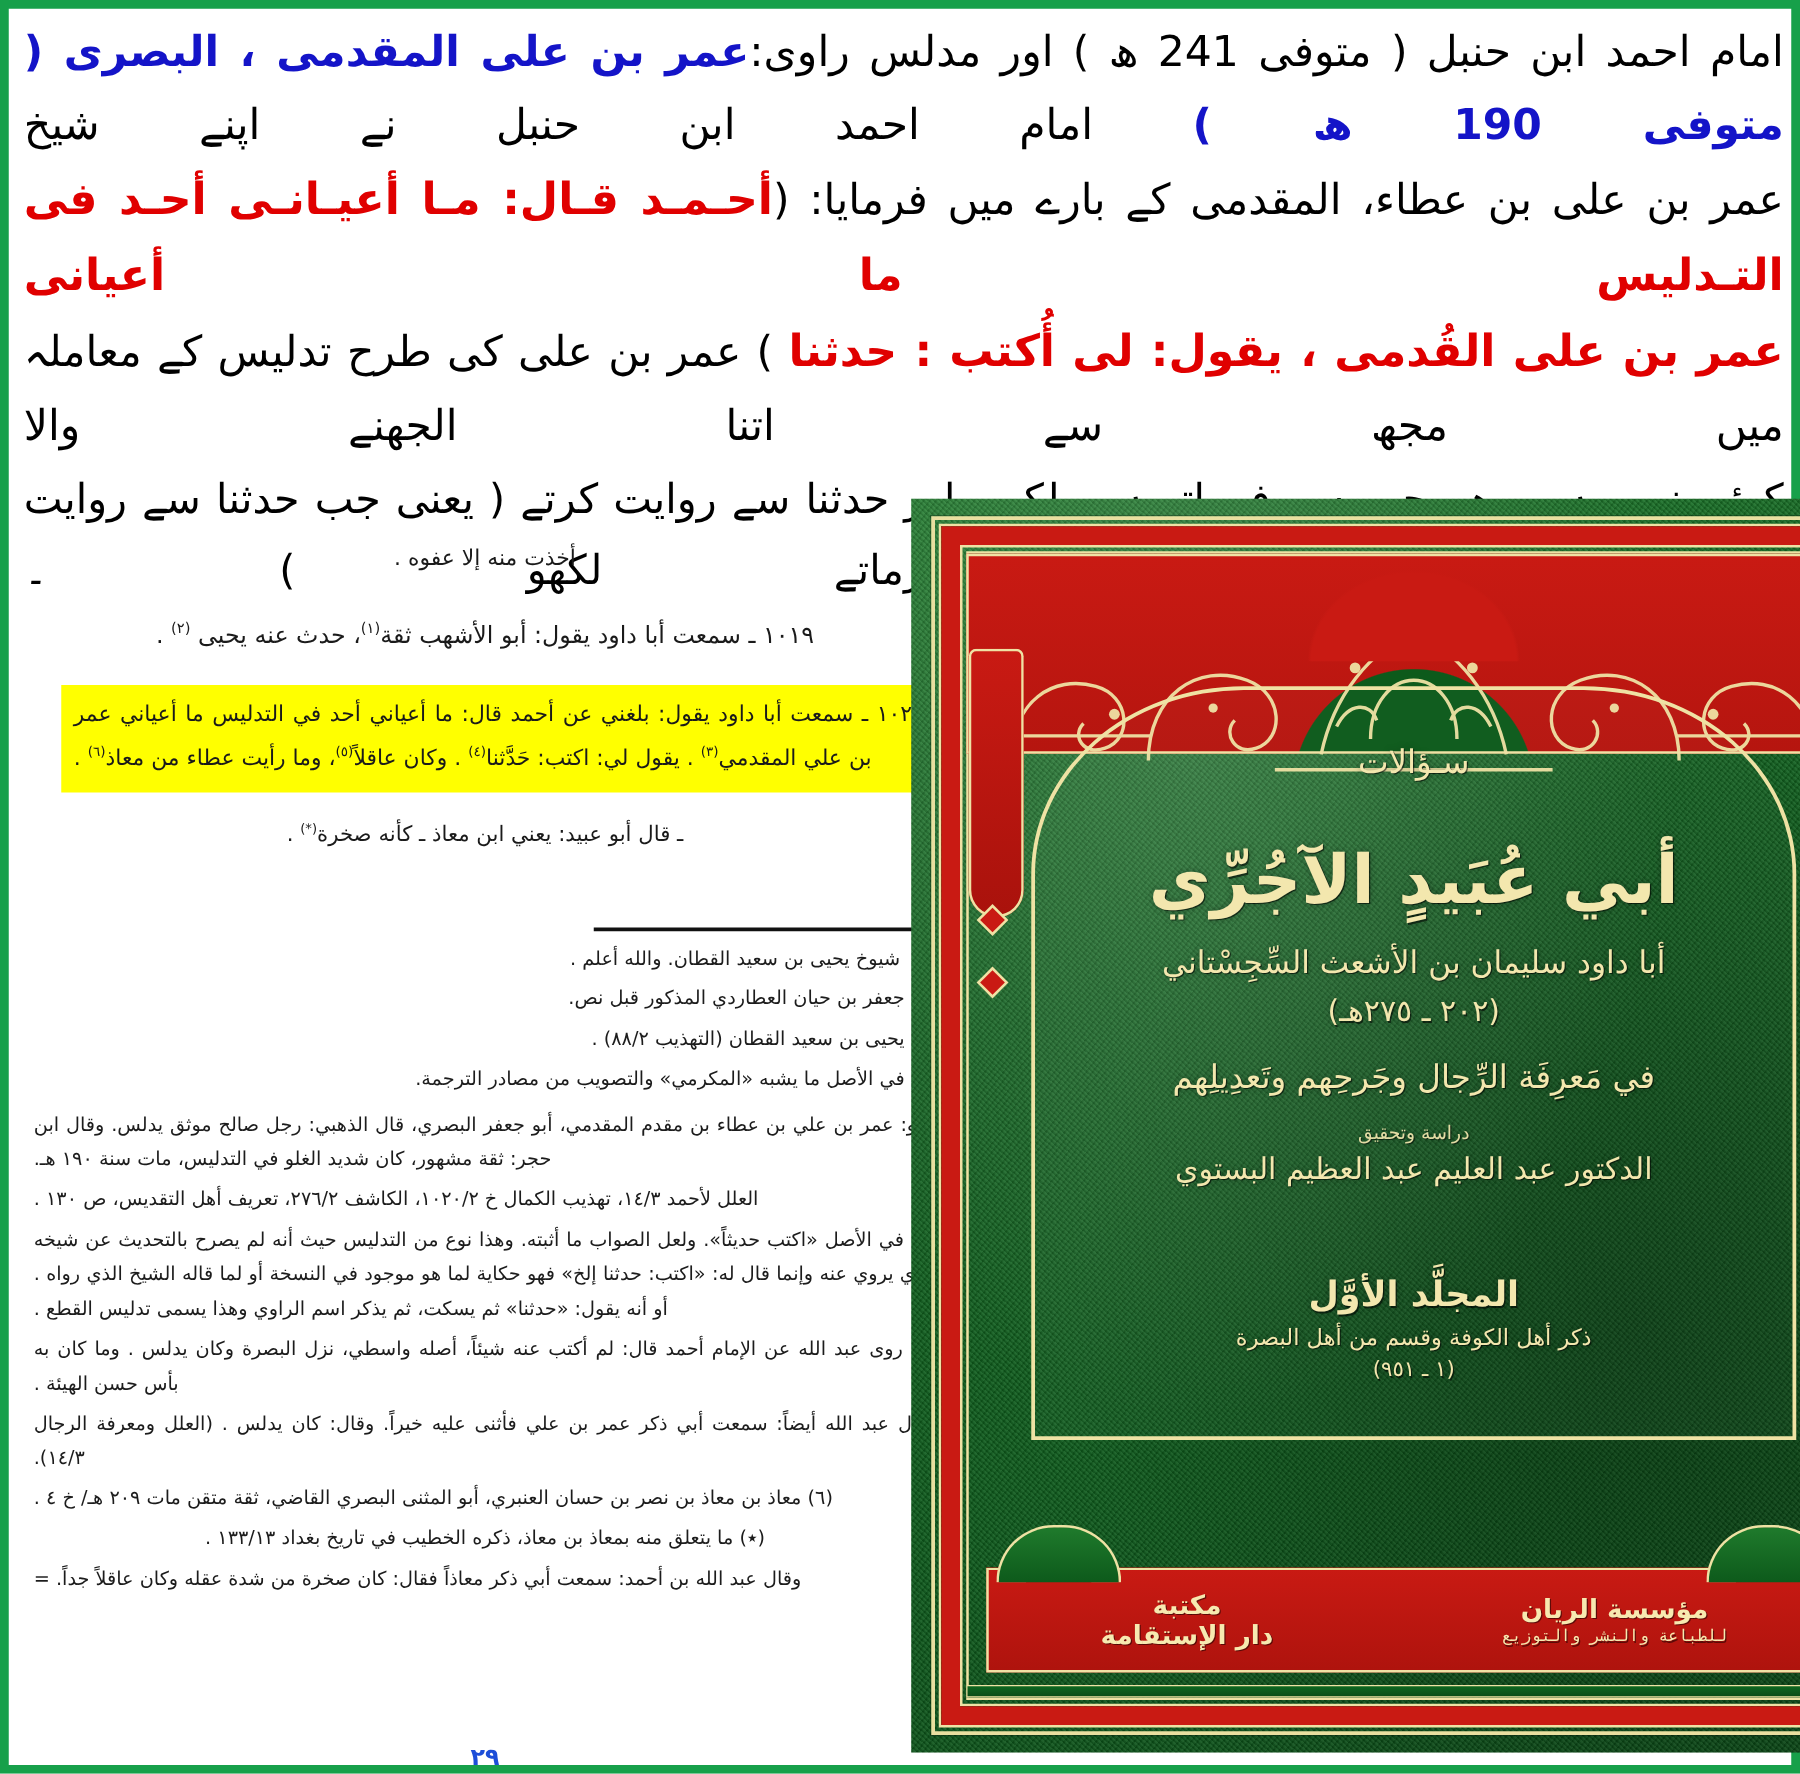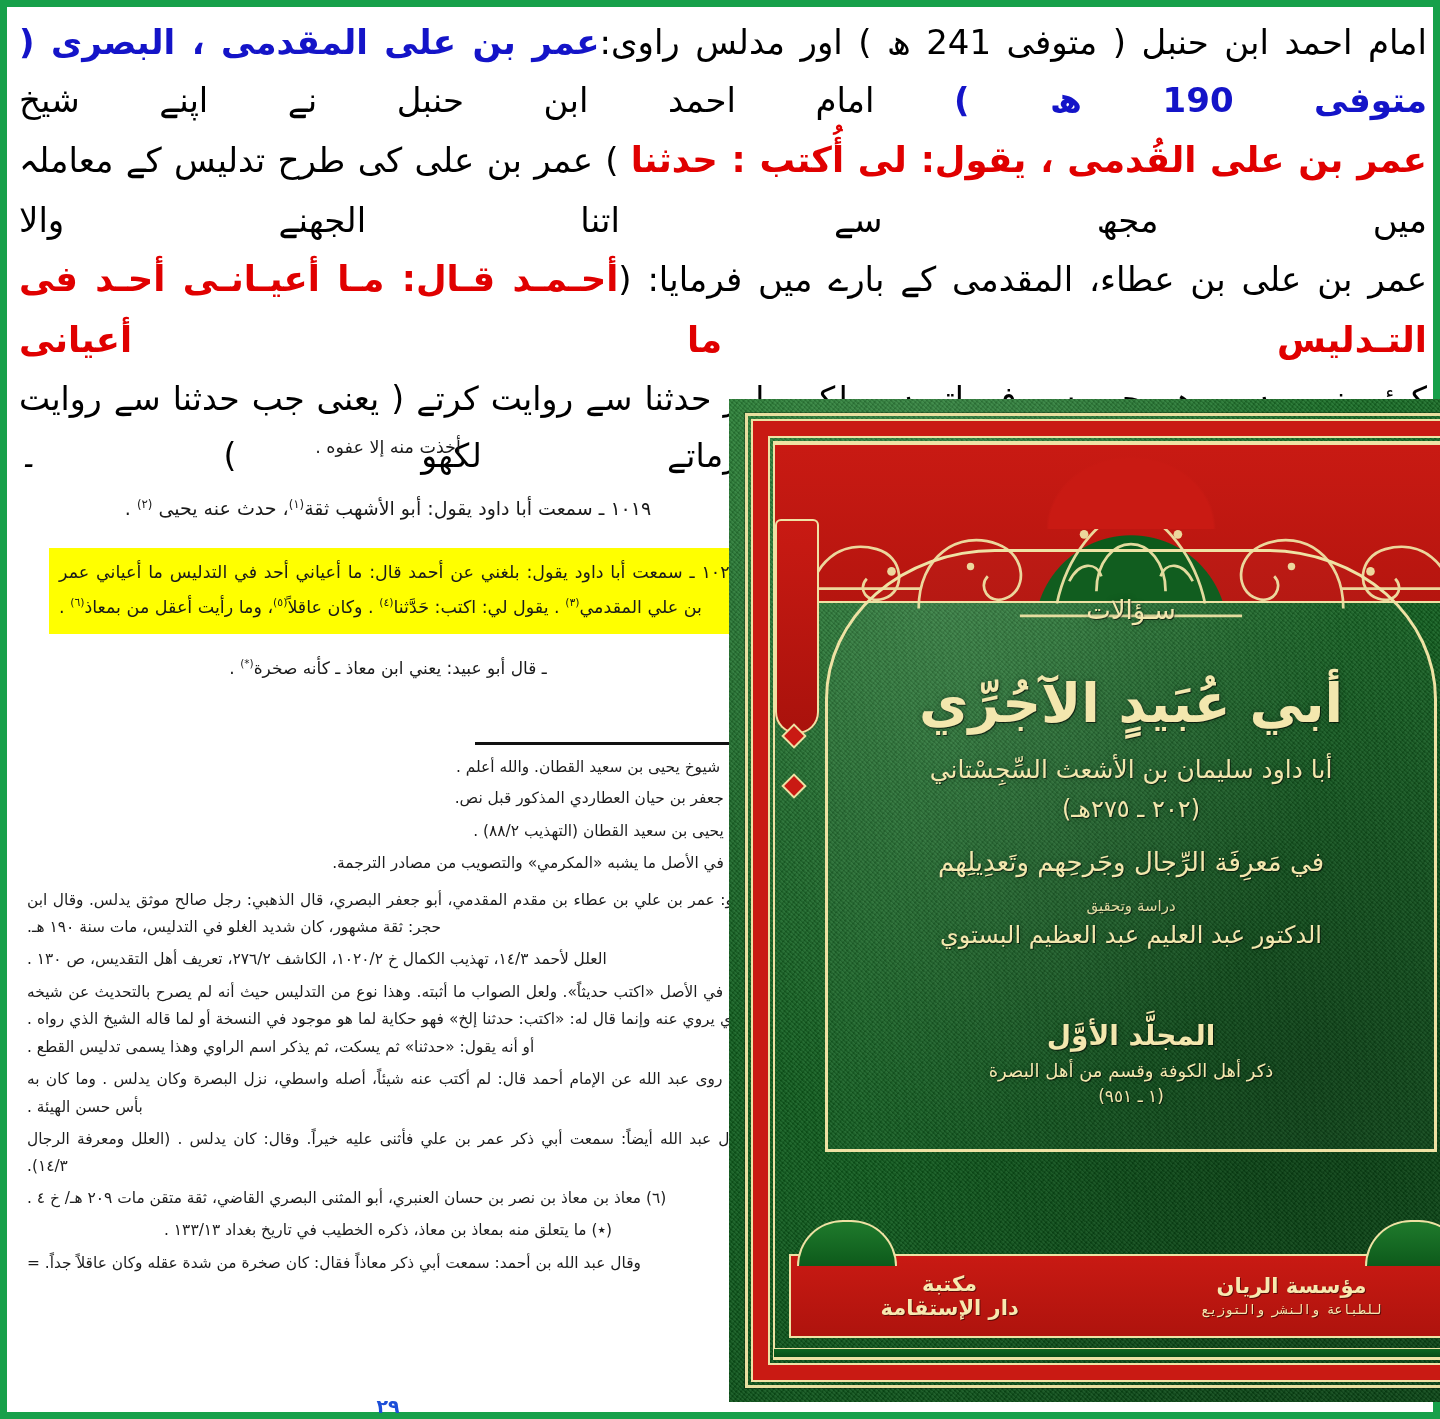--- a/index.html
+++ b/index.html
@@ -318,45 +318,45 @@
 <body>
 
 <div class="page">
 
   <div class="urdu-block">
 
     <div class="urdu-line l1">
       <span class="ur-black">امام احمد ابن حنبل ( متوفی 241 ھ ) اور مدلس راوی:</span><span class="ur-blue">عمر بن علی المقدمی ، البصری ( متوفی 190 ھ )</span><span class="ur-black"> امام احمد ابن حنبل نے اپنے شیخ</span>
     </div>
 
+    <div class="urdu-line l2">
+      <span class="ur-black">عمر بن علی بن عطاء، المقدمی کے بارے میں فرمایا: (</span><span class="ar-red">أحـمـد قـال: مـا أعيـانـى أحـد فى التـدليس ما أعيانى</span>
+    </div>
+
     <div class="urdu-line l3">
       <span class="ar-red">عمر بن على القُدمى ، يقول: لى أُكتب : حدثنا</span><span class="ur-black"> ) عمر بن علی کی طرح تدلیس کے معاملہ میں مجھ سے اتنا الجھنے والا</span>
     </div>
 
-    <div class="urdu-line l2">
-      <span class="ur-black">عمر بن علی بن عطاء، المقدمی کے بارے میں فرمایا: (</span><span class="ar-red">أحـمـد قـال: مـا أعيـانـى أحـد فى التـدليس ما أعيانى</span>
-    </div>
-
     <div class="urdu-line l4">کوئی نہیں ہے، وہ مجھے سے فرماتے ہیں لکھو، اور حدثنا سے روایت کرتے ( یعنی جب حدثنا سے روایت کرتے ، تب فرماتے لکھو ) ۔</div>
   </div>
 
   <div class="lower">
 
     <div class="scan-col">
 
       <div class="scan-main">
 
         <div class="line-afw">أخذت منه إلا عفوه .</div>
 
         <div class="hadith-1019">
           <span>١٠١٩</span><span> ـ سمعت أبا داود يقول: أبو الأشهب ثقة</span><sup class="fn">(١)</sup><span>، حدث عنه يحيى </span><sup class="fn">(٢)</sup><span> .</span>
         </div>
 
         <div class="highlight-box">
-          <span>١٠٢٠</span><span> ـ سمعت أبا داود يقول: بلغني عن أحمد قال: ما أعياني أحد في التدليس ما أعياني عمر بن علي المقدمي</span><sup class="fn">(٣)</sup><span> . يقول لي: اكتب: حَدَّثنا</span><sup class="fn">(٤)</sup><span> . وكان عاقلاً</span><sup class="fn">(٥)</sup><span>، وما رأيت أعقل من بمعاذ</span><sup class="fn">(٦)</sup><span> .</span>
+          <span>١٠٢٠</span><span> ـ سمعت أبا داود يقول: بلغني عن أحمد قال: ما أعياني أحد في التدليس ما أعياني عمر بن علي المقدمي</span><sup class="fn">(٣)</sup><span> . يقول لي: اكتب: حَدَّثنا</span><sup class="fn">(٤)</sup><span> . وكان عاقلاً</span><sup class="fn">(٥)</sup><span>، وما رأيت عطاء من معاذ</span><sup class="fn">(٦)</sup><span> .</span>
         </div>
 
         <div class="line-abuubaid">
           <span>ـ قال أبو عبيد: يعني ابن معاذ ـ كأنه صخرة</span><sup class="fn">(*)</sup><span> .</span>
         </div>
       </div>
 
       <div class="fn-rule"></div>
 
       <div class="footnotes">

